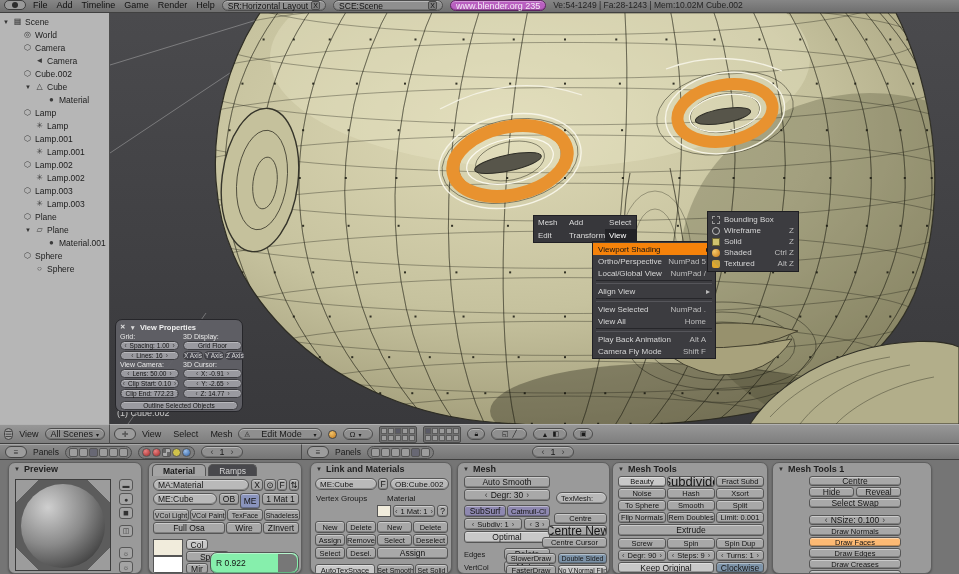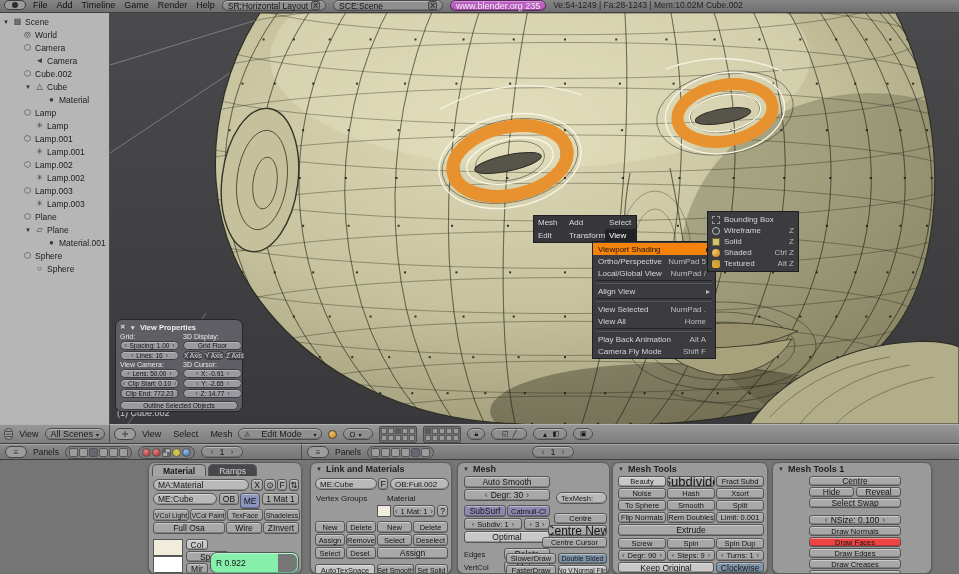--- a/index.html
+++ b/index.html
@@ -28,21 +28,21 @@
     border-radius: 3px;
     font-size: 8.5px; color: #141414;
     display: flex; align-items: center; justify-content: center;
     box-shadow: inset 0 1px 0 rgba(255,255,255,.4), inset 0 -1px 0 rgba(0,0,0,.25);
     overflow: hidden; white-space: nowrap;
   }
   .btn.lit { background:#c8c8c8; }
   .btn.purple { background:#8e88b0; }
   .btn.blue { background:#8a94bd; }
   .btn.teal { background:#7e94a9; }
-  .btn.active-draw { background:#ef4444; }
+  .btn.active-draw { background:#fdba74; }
   .btn.field { background:#b9b9b9; border-radius:7px; justify-content:flex-start; padding:0 4px; }
   .spin::before { content:"‹"; color:#3c3c3c; margin-right:3px; }
   .spin::after  { content:"›"; color:#3c3c3c; margin-left:3px; }
   
   #topbar {
     position:absolute; left:0; top:0; width:959px; height:13px;
     background: linear-gradient(#868686,#6f6f6f);
     border-bottom:1px solid #404040;
     display:flex; align-items:flex-start; gap:7px; padding:0 4px;
     font-size: 9px; color:#111;
@@ -945,20 +945,35 @@
       <i class="pressed"></i>
       <i></i>
   </span>
   <span class="pill spin" style="width:42px;justify-content:center;margin-left:92px;">
     <span>1</span>
   </span>
 </div>
 
 <div id="buttons-area">
 
+  <div class="panel" style="left:8px; width:134px;">
+    <div class="panel-head">
+      <span class="tri">▼</span>
+      <span>Preview</span>
+    </div>
+    <div id="preview-box">
+      <div id="preview-sphere"></div>
+    </div>
+    <div class="strip" style="top:16px;">▬</div>
+    <div class="strip" style="top:30px;">●</div>
+    <div class="strip" style="top:44px;">◼</div>
+    <div class="strip" style="top:62px;">◫</div>
+    <div class="strip" style="top:84px;">☼</div>
+    <div class="strip" style="top:98px;">☼</div>
+  </div>
 
   <div class="panel" style="left:148px; width:154px;">
     <div class="tabs">
       <div class="tab on">Material</div>
       <div class="tab off">Ramps</div>
     </div>
     <div class="btn field" style="left:4px;top:16px;width:96px;height:12px;">
       <span>MA:Material</span>
     </div>
     <div class="btn" style="left:102px;top:16px;width:12px;height:12px;">X</div>
@@ -999,21 +1014,21 @@
   <div class="panel" style="left:310px; width:142px;">
     <div class="panel-head">
       <span class="tri">▼</span>
       <span>Link and Materials</span>
     </div>
     <div class="btn field" style="left:4px;top:15px;width:62px;height:12px;font-size:8px;">
       <span>ME:Cube</span>
     </div>
     <div class="btn" style="left:67px;top:15px;width:10px;height:12px;">F</div>
     <div class="btn field" style="left:79px;top:15px;width:59px;height:12px;font-size:8px;">
-      <span>OB:Full.002</span>
+      <span>OB:Cube.002</span>
     </div>
     <div style="position:absolute;left:5px;top:31px;font-size:8px;">Vertex Groups</div>
     <div style="position:absolute;left:76px;top:31px;font-size:8px;">Material</div>
     <div class="swatch" style="left:66px;top:42px;width:14px;height:12px;background:#f1ecdc;"></div>
     <div class="btn spin" style="left:82px;top:42px;width:42px;height:12px;font-size:7.5px;">1 Mat: 1</div>
     <div class="btn" style="left:126px;top:42px;width:11px;height:12px;">?</div>
     <div>
 
     <div class="btn vgb" style="left: 4px; top: 58px; width: 30px; height: 12px; font-size: 7.5px;">New</div>
         <div class="btn vgb" style="left: 35px; top: 58px; width: 30px; height: 12px; font-size: 7.5px;">Delete</div>

